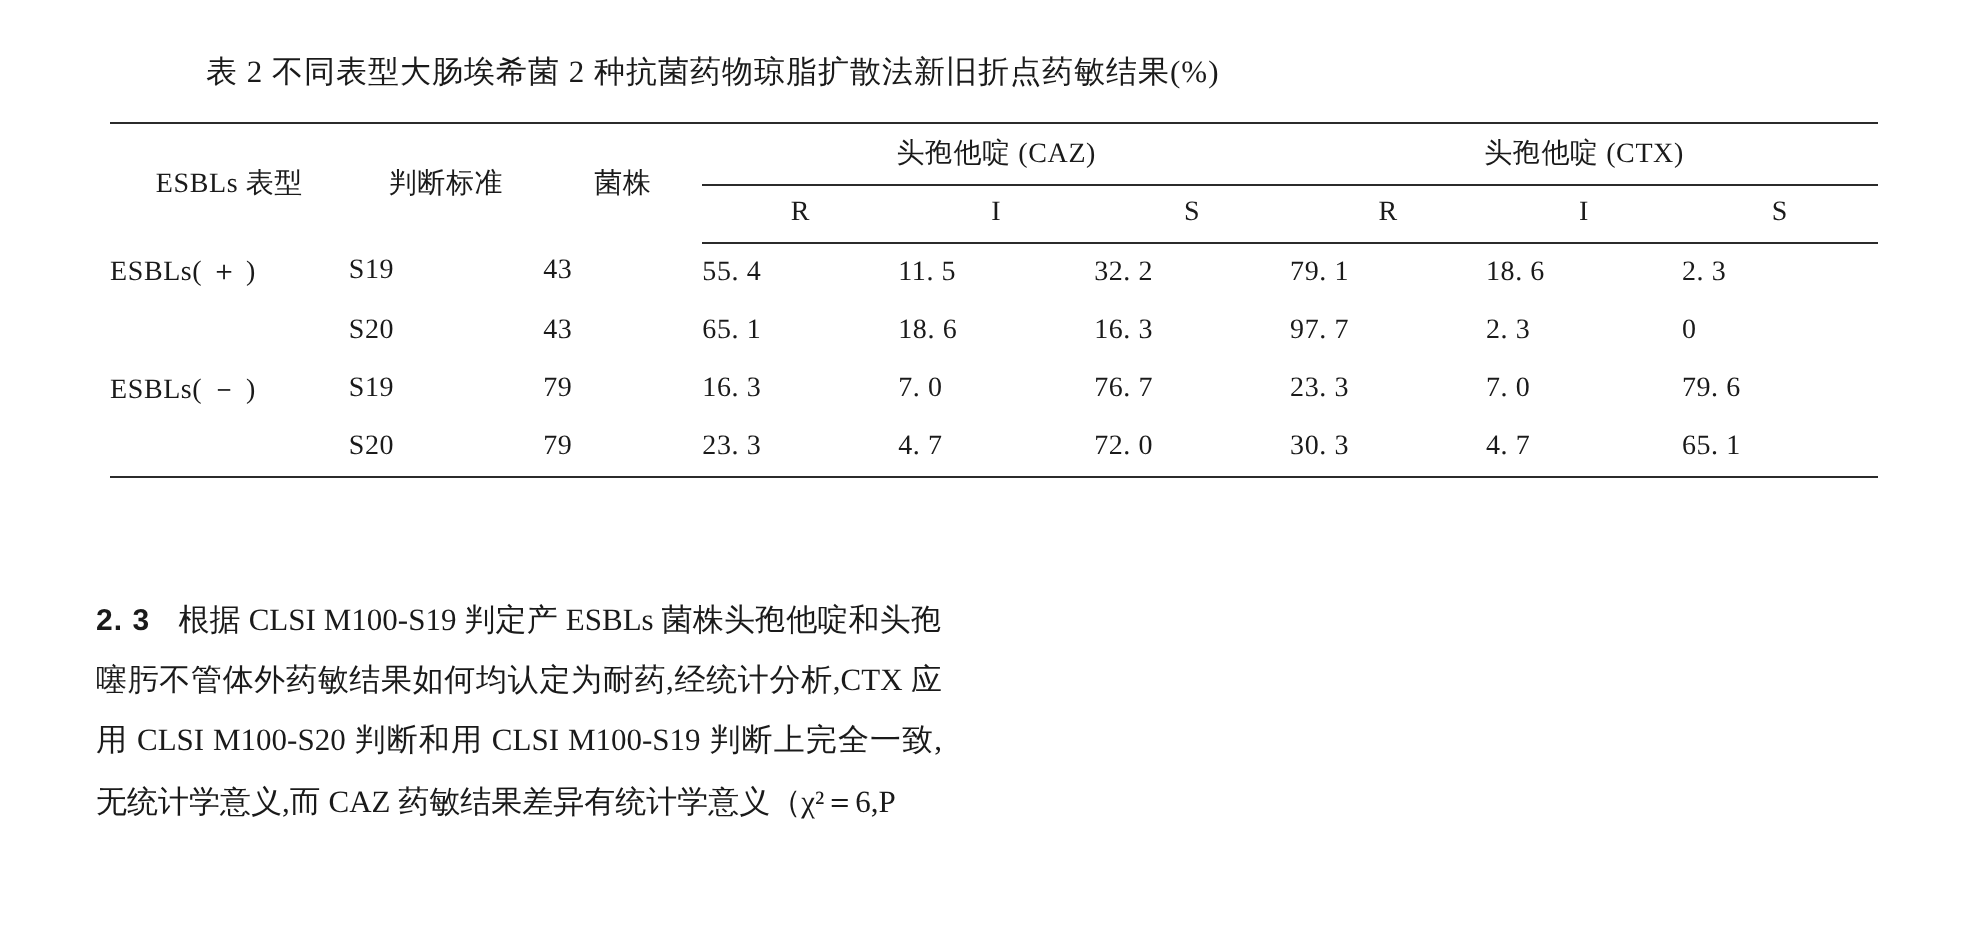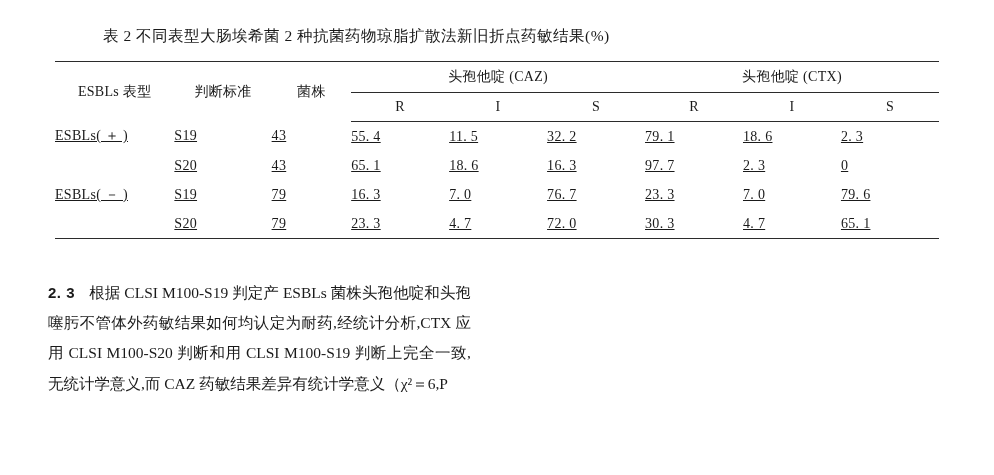--- a/index.html
+++ b/index.html
@@ -52,33 +52,32 @@
   tr.bottom-border > * { border-bottom: 1.7px solid #2b2b2b; }
 
   .hdr-row1 th { height: 30px; font-size: 14px; }
   .hdr-row2 th { height: 28px; font-size: 14px; }
   .grp-span {
     border-bottom: 1px solid #2b2b2b;
   }
   .body-row td {
     height: 29px;
     font-size: 14px;
-    text-decoration: underline;
   }
   .col-type { width: 13.5%; text-align: center; }
   .col-std  { width: 11%; }
   .col-n    { width: 9%; }
   .col-val  { width: 11.08%; }
 
   
   .text-area {
     position: absolute;
     left: 48px;
     right: 48px;
-    top: 278px;
+    top: 296px;
     display: flex;
     gap: 52px;
     font-size: 15.5px;
     line-height: 1.95;
   }
   .col {
     width: 50%;
     text-align: justify;
   }
   .para {

